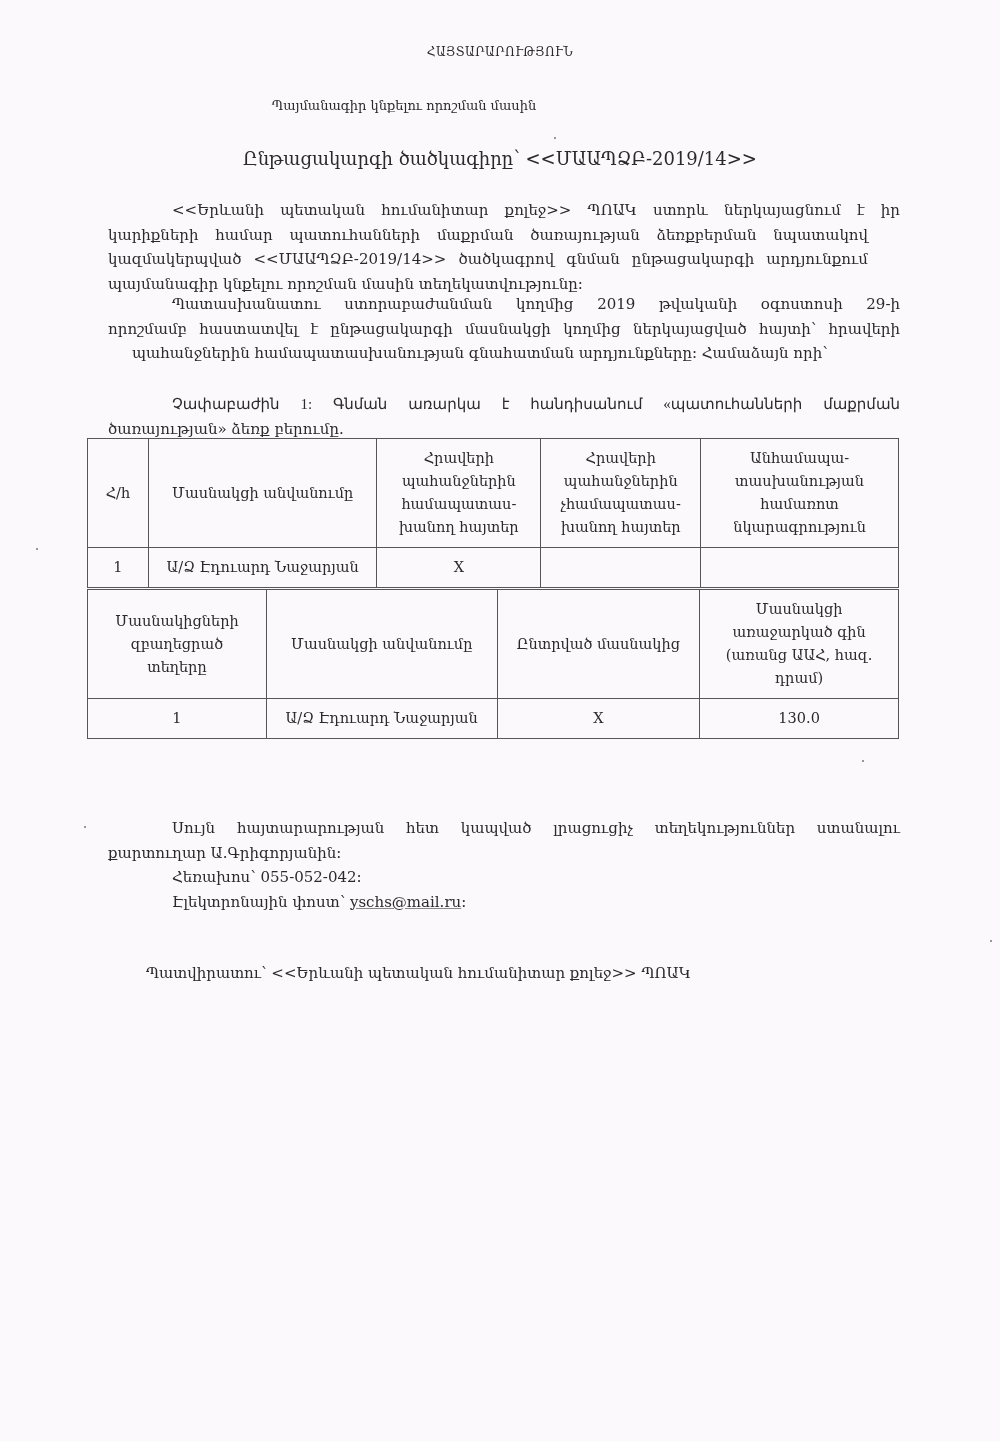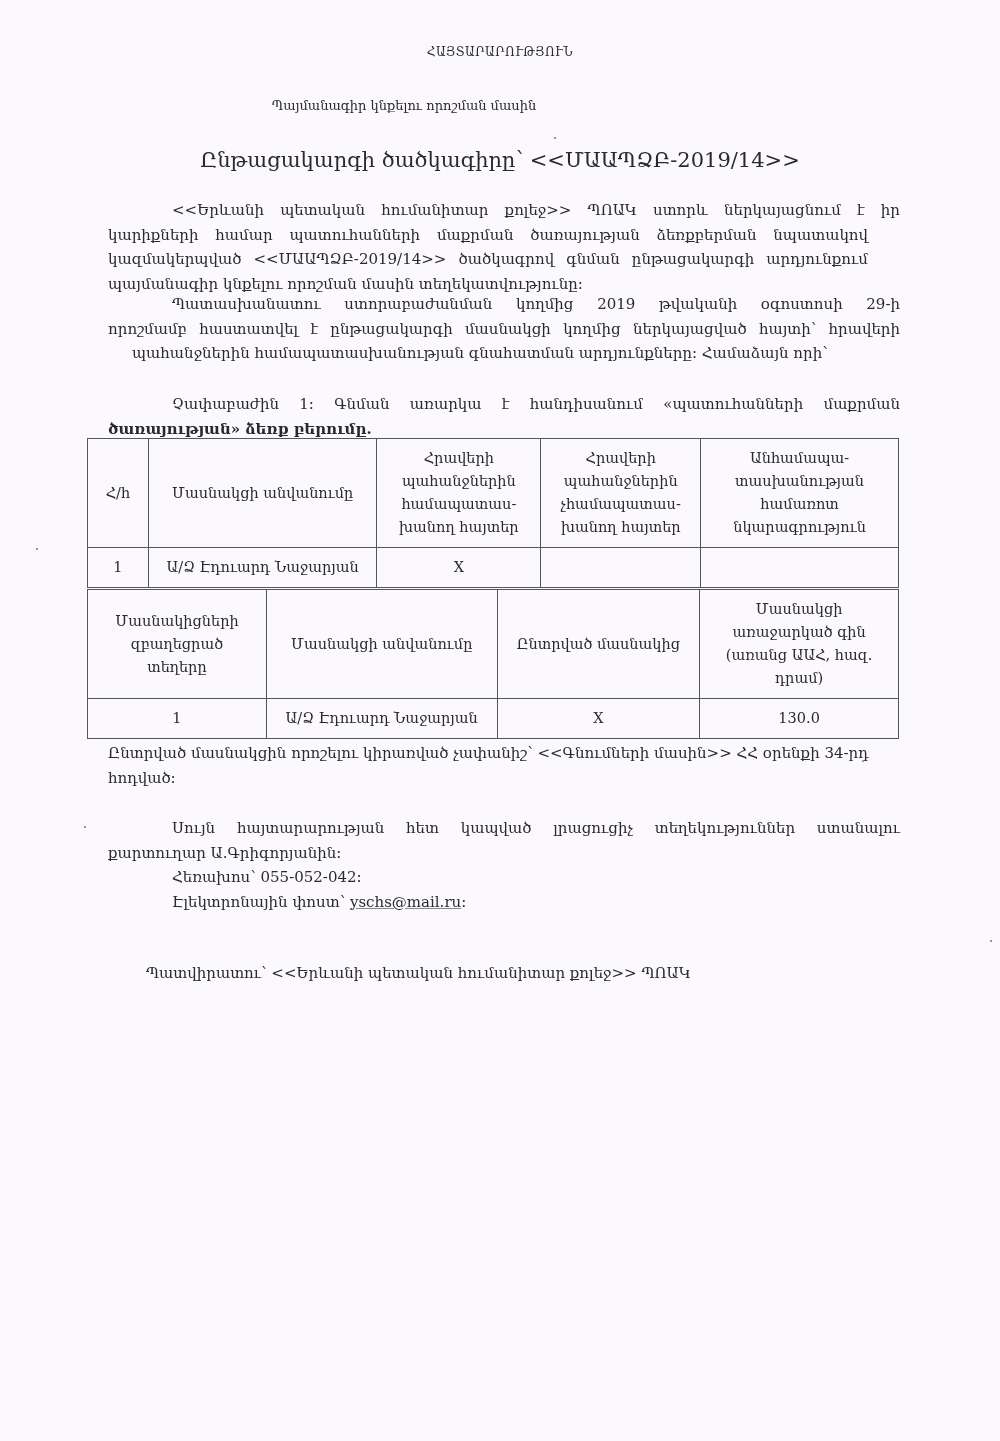--- a/index.html
+++ b/index.html
@@ -8,21 +8,21 @@
     background: #fbf9fb;
     font-family: "DejaVu Serif", "Liberation Serif", serif;
     color: #2a2a2e;
     position: relative;
   }
   .page { position: absolute; left: 0; top: 0; width: 1000px; height: 1441px; }
   .abs { position: absolute; white-space: nowrap; }
   .center { text-align: center; }
   .title { top: 45px; left: 0; width: 1000px; font-size: 12px; letter-spacing: 0.5px; }
   .subtitle { top: 98px; left: 0; width: 808px; font-size: 13px; }
-  .code-line { top: 148px; left: 0; width: 1000px; font-size: 21px; }
+  .code-line { top: 148px; left: 0; width: 1000px; font-size: 18px; }
   .para { left: 108px; width: 792px; font-size: 15px; line-height: 24.5px; }
   .justify-line { text-align: justify; text-align-last: justify; display: block; }
   table.grid {
     position: absolute; border-collapse: collapse;
     font-size: 14.5px; color: #2a2a2e;
   }
   table.grid td {
     border: 1.4px solid #55555c; text-align: center; vertical-align: middle;
     padding: 8px 4px; line-height: 23px;
   }
@@ -47,22 +47,22 @@
     <span style="display:block;">պայմանագիր կնքելու որոշման մասին տեղեկատվությունը:</span>
   </div>
 
   <div class="abs para" style="top:292px;">
     <span class="justify-line" style="padding-left:64px;">Պատասխանատու ստորաբաժանման կողմից 2019 թվականի օգոստոսի 29-ի</span>
     <span class="justify-line">որոշմամբ հաստատվել է ընթացակարգի մասնակցի կողմից ներկայացված հայտի՝ հրավերի</span>
     <span style="display:block;margin-left:24px;">պահանջներին համապատասխանության գնահատման արդյունքները: Համաձայն որի՝</span>
   </div>
 
   <div class="abs para" style="top:392px;">
-    <span class="justify-line" style="padding-left:64px;">Չափաբաժին 1: Գնման առարկա է հանդիսանում «պատուհանների մաքրման</span>
-    <span style="display:block;font-weight:bold;">ծառայության» ձեռք բերումը.</span>
+    <span class="justify-line" style="padding-left:64px;font-family:Liberation Serif, serif;">Չափաբաժին 1: Գնման առարկա է հանդիսանում «պատուհանների մաքրման</span>
+    <span style="display:block;">ծառայության» ձեռք բերումը.</span>
   </div>
 
   <table class="grid t1">
     <colgroup>
       <col style="width:61px">
         <col style="width:229px">
         <col style="width:164px">
         <col style="width:160px">
         <col style="width:198px">
     </colgroup>
@@ -124,24 +124,20 @@
     </tr>
     <tr style="height:26px;">
       <td>1</td>
       <td>Ա/Ձ Էդուարդ Նաջարյան</td>
       <td>X</td>
       <td>130.0</td>
     </tr>
   </tbody>
     </table>
 
-  <div class="abs para" style="top:741px;">
-    <span style="display:block;">Ընտրված մասնակցին որոշելու կիրառված չափանիշ՝ &lt;&lt;Գնումների մասին&gt;&gt; ՀՀ օրենքի 34-րդ</span>
-    <span style="display:block;">հոդված:</span>
-  </div>
 
   <div class="abs para" style="top:816px;">
     <span class="justify-line" style="padding-left:64px;">Սույն հայտարարության հետ կապված լրացուցիչ տեղեկություններ ստանալու</span>
     <span style="display:block;">քարտուղար Ա.Գրիգորյանին:</span>
     <span style="display:block; padding-left:64px;">
       <span>Հեռախոս՝ </span><span>055-052-042:</span>
     </span>
     <span style="display:block; padding-left:64px;">
       <span>Էլեկտրոնային փոստ՝ </span><span class="link">yschs@mail.ru</span><span>:</span>
     </span>

